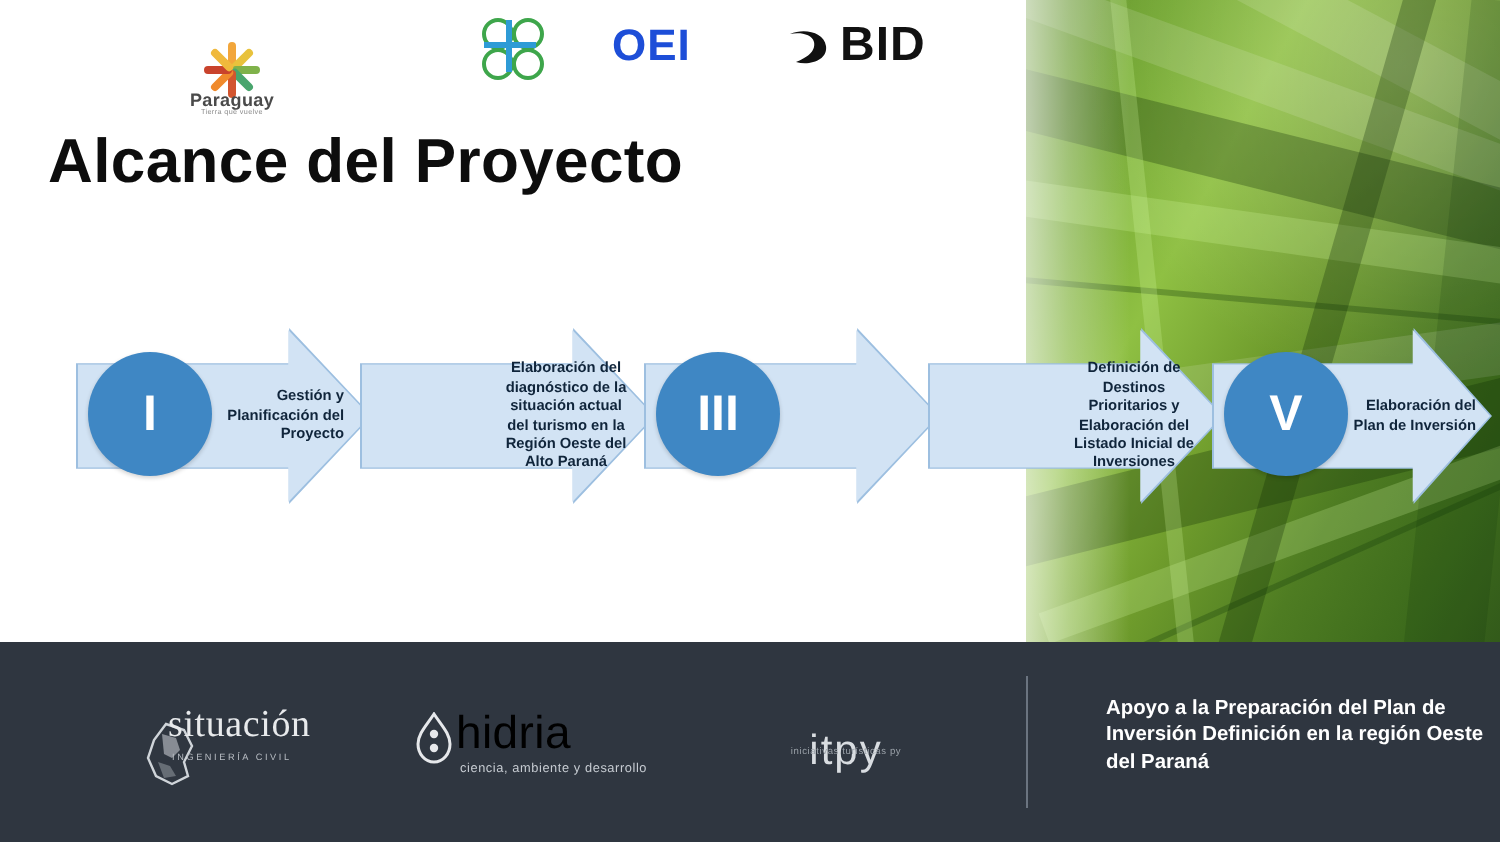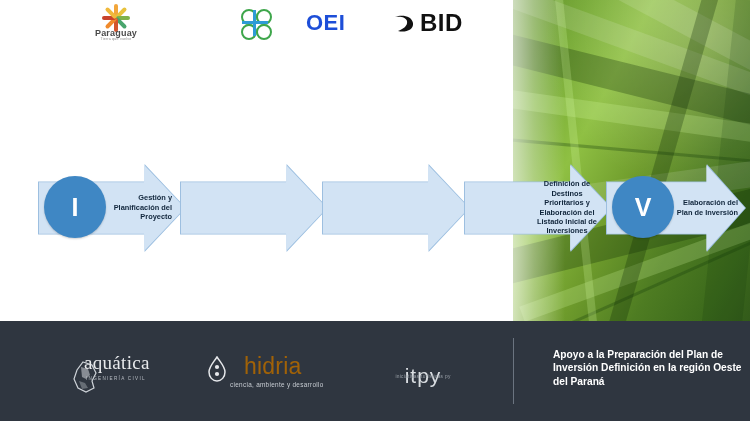--- a/index.html
+++ b/index.html
@@ -24,21 +24,21 @@
   .photo .dark{position:absolute;background:rgba(10,40,5,.28);}
   .photo .lite{position:absolute;background:rgba(220,255,170,.22);}
   
   .photo-fade{
     position:absolute;left:455px;top:0;width:110px;height:334px;
     background:linear-gradient(to right, #ffffff 0%, rgba(255,255,255,.96) 22%, rgba(255,255,255,.72) 48%, rgba(255,255,255,.34) 72%, rgba(255,255,255,0) 100%);
     pointer-events:none;
   }
 
   
-  .logo-paraguay{position:absolute;left:80px;top:4px;width:72px;height:40px;}
+  .logo-paraguay{position:absolute;left:80px;top:21px;width:72px;height:40px;}
   .pg-star{position:absolute;left:22px;top:0px;width:28px;height:28px;}
   .pg-star i{
     position:absolute;left:12px;top:0;width:4px;height:14px;border-radius:2px;
     transform-origin:2px 14px;
   }
   .pg-text{position:absolute;left:0;top:24px;width:72px;text-align:center;
     font-size:9px;font-weight:bold;color:#4a4a4a;letter-spacing:.2px;}
   .pg-sub{position:absolute;left:0;top:33px;width:72px;text-align:center;
     font-size:3.6px;color:#8a8a8a;letter-spacing:.2px;}
 
@@ -96,21 +96,21 @@
   }
 
   .logo-aquatica{position:absolute;left:62px;top:352px;width:105px;height:42px;}
   .aq-word{position:absolute;left:22px;top:0px;font-size:19px;color:#e8eaec;
     font-family:"Liberation Serif",serif;letter-spacing:.3px;}
   .aq-sub{position:absolute;left:24px;top:24px;font-size:4.6px;color:#b9bec4;letter-spacing:1.3px;}
   .aq-map{position:absolute;left:8px;top:9px;width:30px;height:32px;}
 
   .logo-hidria{position:absolute;left:208px;top:356px;width:130px;height:40px;}
   .hd-drop{position:absolute;left:0;top:0px;width:18px;height:26px;}
-  .hd-word{position:absolute;left:36px;top:-3px;font-size:23px;color:#a16207;
+  .hd-word{position:absolute;left:20px;top:-3px;font-size:23px;color:#000000;
     letter-spacing:.2px;text-align:center;}
   .hd-sub{position:absolute;left:22px;top:25px;font-size:6.4px;color:#c7ccd2;letter-spacing:.3px;}
 
   .logo-itpy{position:absolute;left:385px;top:348px;width:76px;height:44px;}
   .it-word{position:absolute;left:0;top:16px;width:76px;text-align:center;
     font-size:21px;color:#d9dde1;letter-spacing:1px;}
   .it-sub{position:absolute;left:0;top:26px;width:76px;text-align:center;
     font-size:4.8px;color:#9aa1a8;letter-spacing:.3px;}
 </style>
 </head>
@@ -162,38 +162,41 @@
   </div>
 
   <div class="logo-bid">
     <svg class="bid-mark" viewBox="0 0 24 24">
       <path d="M3 6 C10 3 20 5 21 12 C22 19 13 22 6 20 C11 18 16 15 15 10 C14 6 8 5 3 6 Z" fill="#111"></path>
       <circle cx="9.5" cy="9.5" r="1.6" fill="#fff"></circle>
     </svg>
     <div class="bid-word">BID</div>
   </div>
 
+  <div class="title">Alcance del Proyecto</div>
 
   <div class="flow">
 
     <div class="step" style="left:38px;width:148px;">
       <div class="arrow-outline"></div>
       <div class="arrow-inner"></div>
       <div class="circle" style="left:6px;">I</div>
       <div class="step-text" style="left:72px;width:62px;text-align:right;">Gestión y Planificación del Proyecto</div>
     </div>
 
     <div class="step" style="left:180px;width:148px;">
       <div class="arrow-outline"></div>
       <div class="arrow-inner"></div>
+      <div class="step-text" style="left:70px;width:66px;">Elaboración del diagnóstico de la situación actual del turismo en la Región Oeste del Alto Paraná</div>
     </div>
 
     <div class="step" style="left:322px;width:148px;">
       <div class="arrow-outline"></div>
       <div class="arrow-inner"></div>
+      <div class="circle" style="left:6px;">III</div>
     </div>
 
     <div class="step" style="left:464px;width:148px;">
       <div class="arrow-outline"></div>
       <div class="arrow-inner"></div>
       <div class="step-text" style="left:70px;width:66px;">Definición de Destinos Prioritarios y Elaboración del Listado Inicial de Inversiones</div>
     </div>
 
     <div class="step" style="left:606px;width:140px;">
       <div class="arrow-outline"></div>
@@ -205,21 +208,21 @@
   </div>
 
   <div class="band"></div>
 
   <div class="logo-aquatica">
     <svg class="aq-map" viewBox="0 0 30 32">
       <path d="M13 1 L22 4 L26 12 L22 20 L24 27 L16 31 L8 27 L4 18 L7 9 Z" fill="none" stroke="#cfd4d9" stroke-width="1.2"></path>
       <path d="M11 6 L18 8 L20 14 L16 18 L12 16 Z" fill="#cfd4d9" opacity=".55"></path>
       <path d="M9 20 L15 22 L18 27 L12 28 Z" fill="#cfd4d9" opacity=".35"></path>
     </svg>
-    <div class="aq-word">aquática</div>
+    <div class="aq-word">situación</div>
     <div class="aq-sub">INGENIERÍA CIVIL</div>
   </div>
 
   <div class="logo-hidria">
     <svg class="hd-drop" viewBox="0 0 18 26">
       <path d="M9 1 C13 7 17 11 17 16 C17 21 13.5 25 9 25 C4.5 25 1 21 1 16 C1 11 5 7 9 1 Z" fill="none" stroke="#e6e8eb" stroke-width="1.5"></path>
       <circle cx="9" cy="11" r="2.1" fill="#e6e8eb"></circle>
       <circle cx="9" cy="18" r="2.1" fill="#e6e8eb"></circle>
     </svg>
     <div class="hd-word">hidria</div>

